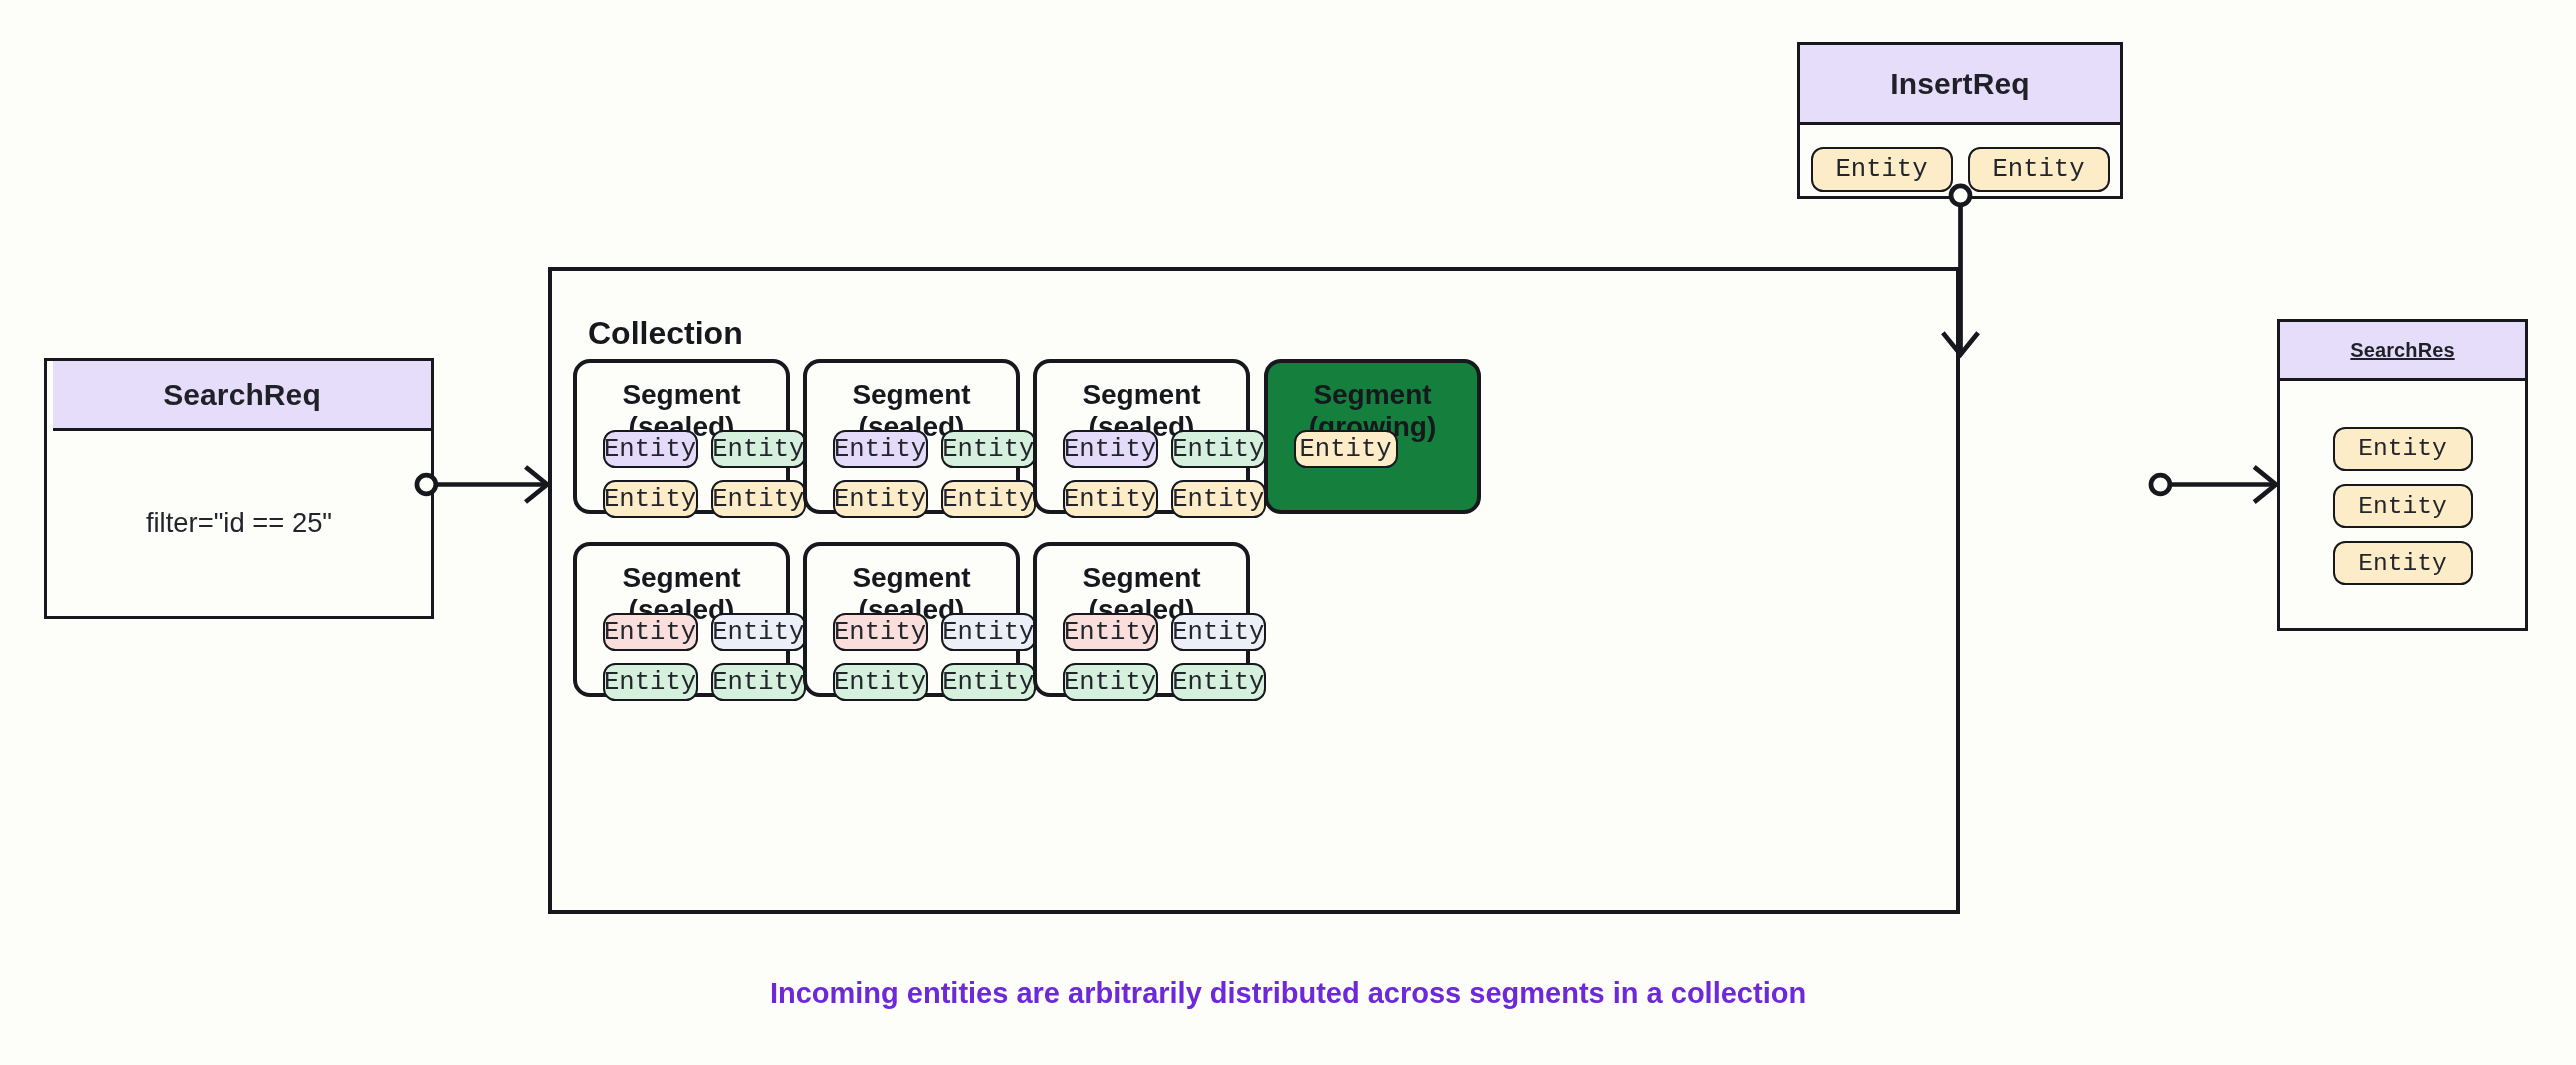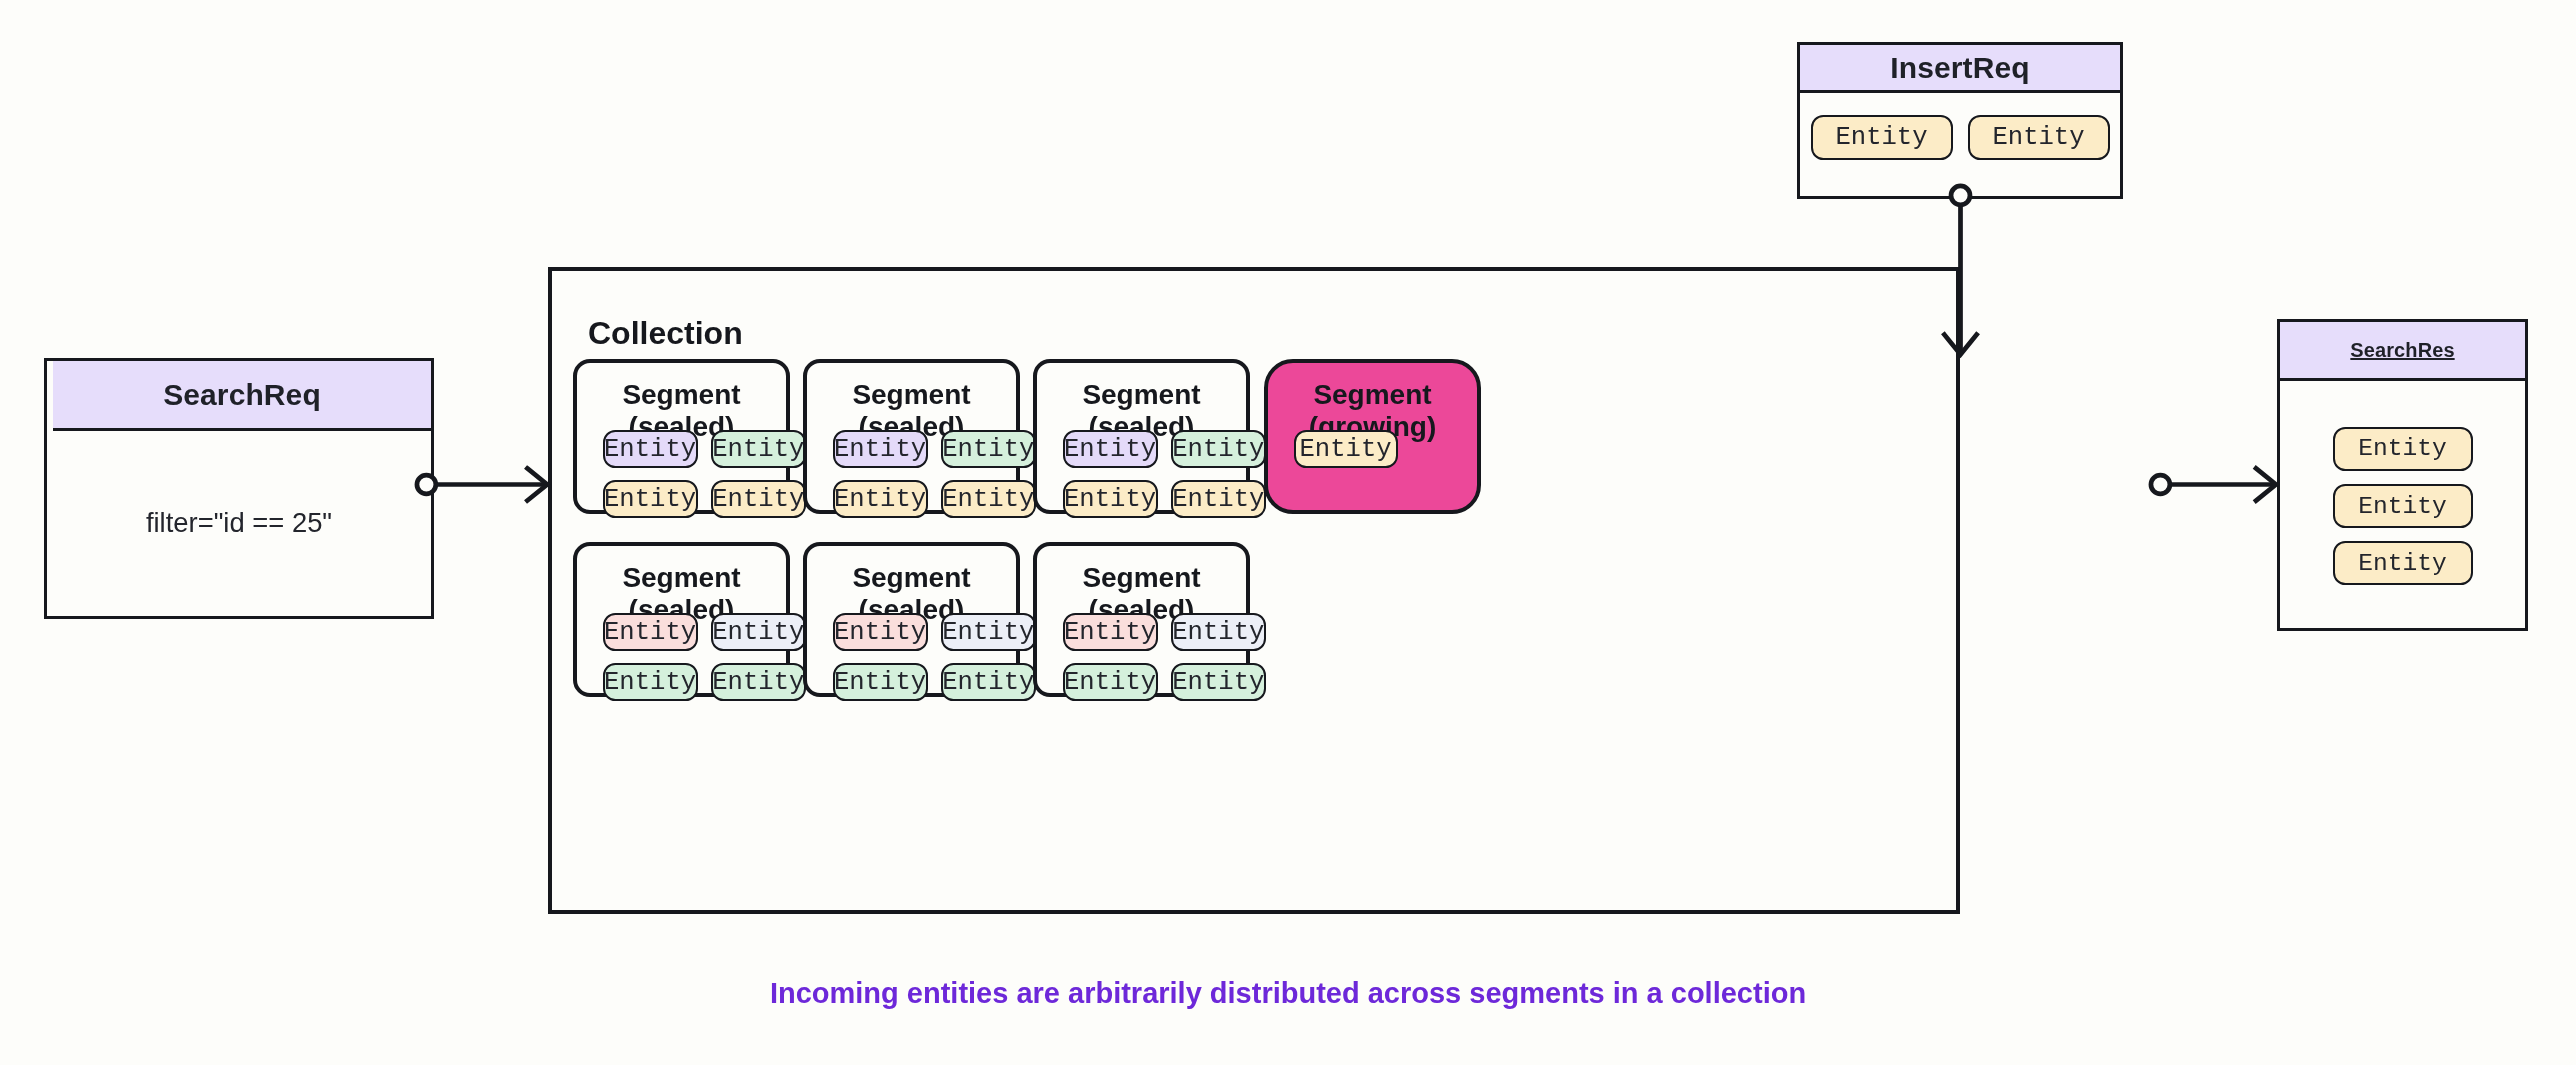--- a/index.html
+++ b/index.html
@@ -86,21 +86,21 @@
   }
 
   .segment {
     position: absolute;
     box-sizing: border-box;
     border: 4.7px solid #16181d;
     border-radius: 17px;
     background: #fdfdfa;
     padding-left: 26px;
   }
-  .segment.growing { background: #ec4899; border-radius: 29px; }
+  .segment.growing { background: #15803d; }
   .seg-title {
     position: absolute;
     left: 0; right: 0;
     top: 16px;
     text-align: center;
     font-size: 28px;
     font-weight: bold;
     color: #16181d;
   }
   .seg-grid {
@@ -119,21 +119,21 @@
   #searchreq {
     left: 44px; top: 358px; width: 390px; height: 261px;
   }
   #searchreq .hdr { height: 70px; font-size: 30px; margin-left: 6px; }
   #searchreq .bodypane { height: 184px; font-size: 27.4px; color: #23252c; }
 
   
   #insertreq {
     left: 1797px; top: 42px; width: 326px; height: 157px;
   }
-  #insertreq .hdr { height: 48px; font-size: 30px; }
+  #insertreq .hdr { height: 80px; font-size: 30px; }
   #insertreq .bodypane { height: 89px; gap: 15px; }
   #insertreq .chip { width: 142px; height: 45px; font-size: 25.6px; }
 
   
   #searchres {
     left: 2277px; top: 319px; width: 251px; height: 312px;
   }
   #searchres .hdr { height: 59px; font-size: 20px; text-decoration: underline; }
   #searchres .bodypane {
     height: 250px;

